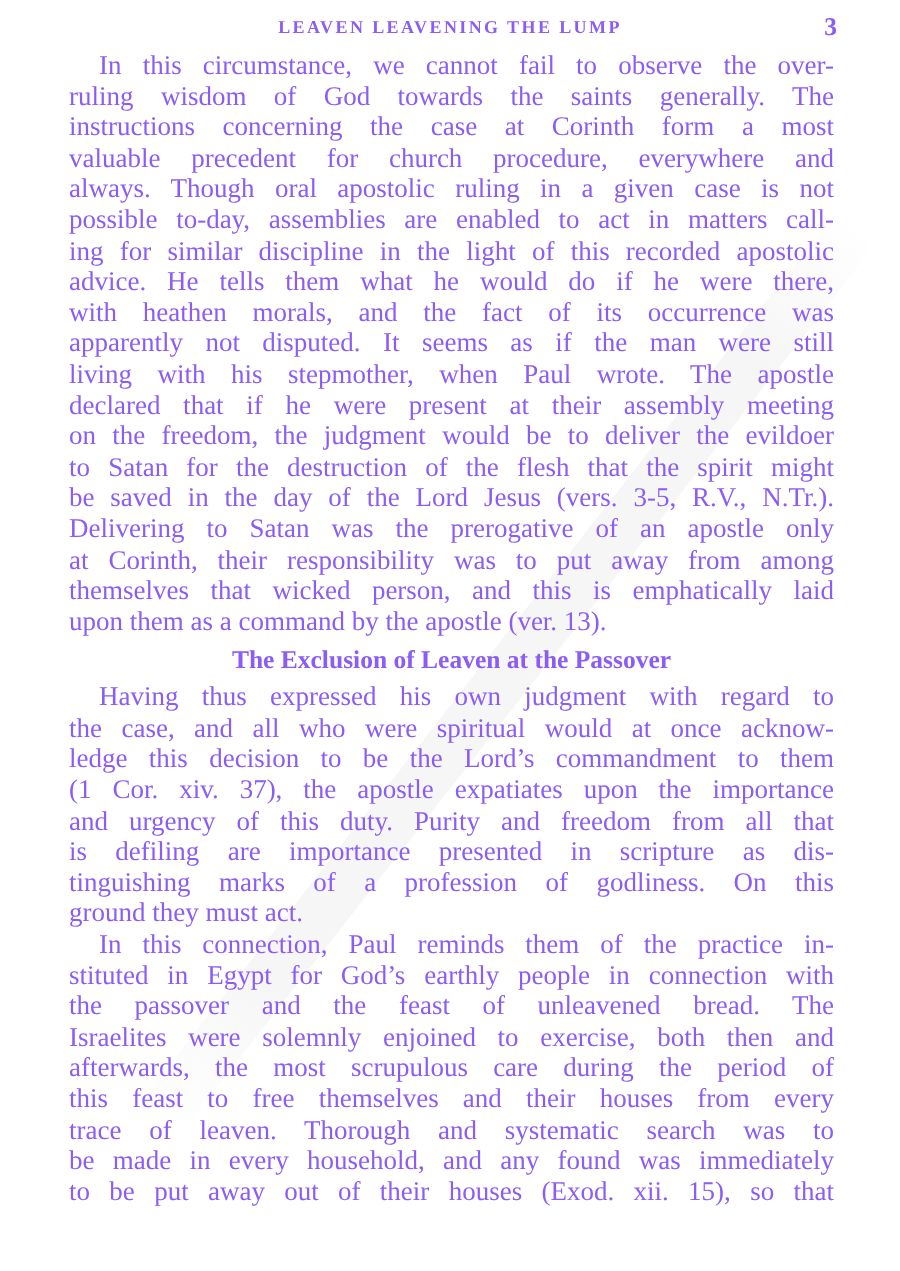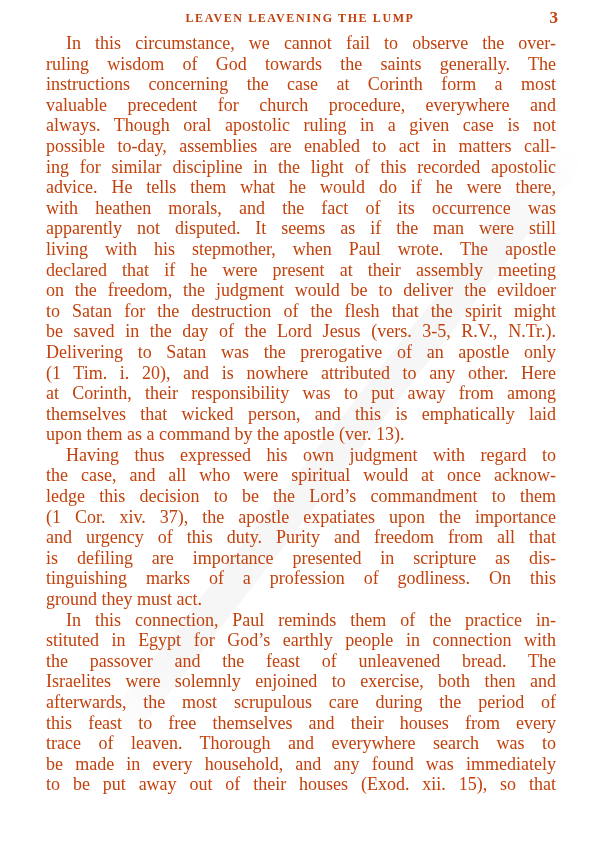--- a/index.html
+++ b/index.html
@@ -1,20 +1,20 @@
 <!DOCTYPE html>
 <html><head>
 <meta charset="utf-8">
 <style>
   html, body { margin: 0; padding: 0; background: #ffffff; }
   body { width: 600px; height: 847px; position: relative; overflow: hidden; }
   .page {
     position: absolute; left: 0; top: 0; width: 600px; height: 847px;
     font-family: "Liberation Serif", "DejaVu Serif", serif;
-    color: #c2410c;
+    color: #8b5cf6;
   }
   .watermark {
     position: absolute; left: -40px; top: 430px; width: 760px; height: 34px;
     transform: rotate(-52deg);
     transform-origin: center;
     background: linear-gradient(90deg, rgba(0,0,0,0) 0%, rgba(0,0,0,0.035) 15%, rgba(0,0,0,0.035) 85%, rgba(0,0,0,0) 100%);
     border-radius: 17px;
   }
   .running-head {
     position: absolute; top: 8px; left: 46px; width: 508px; height: 20px;
@@ -64,40 +64,40 @@
       </div>
     <div>
         <span class="line">with heathen morals, and the fact of its occurrence was</span>
         <span class="line">apparently not disputed. It seems as if the man were still</span>
         <span class="line">living with his stepmother, when Paul wrote. The apostle</span>
         <span class="line">declared that if he were present at their assembly meeting</span>
         <span class="line">on the freedom, the judgment would be to deliver the evildoer</span>
         <span class="line">to Satan for the destruction of the flesh that the spirit might</span>
         <span class="line">be saved in the day of the Lord Jesus (vers. 3-5, R.V., N.Tr.).</span>
         <span class="line">Delivering to Satan was the prerogative of an apostle only</span>
-        <span class="line">(1 Tim. i. 20), and is nowhere attributed to any other. Here</span>
         <span class="line">at Corinth, their responsibility was to put away from among</span>
         <span class="line">themselves that wicked person, and this is emphatically laid</span>
         <span class="line last">upon them as a command by the apostle (ver. 13).</span>
       </div>
+    <div class="heading">The Exclusion of Leaven at the Passover</div>
     <div>
         <span class="line indent">Having thus expressed his own judgment with regard to</span>
         <span class="line">the case, and all who were spiritual would at once acknow-</span>
         <span class="line">ledge this decision to be the Lord’s commandment to them</span>
         <span class="line">(1 Cor. xiv. 37), the apostle expatiates upon the importance</span>
         <span class="line">and urgency of this duty. Purity and freedom from all that</span>
         <span class="line">is defiling are importance presented in scripture as dis-</span>
         <span class="line">tinguishing marks of a profession of godliness. On this</span>
         <span class="line last">ground they must act.</span>
       </div>
     <div>
         <span class="line indent">In this connection, Paul reminds them of the practice in-</span>
         <span class="line">stituted in Egypt for God’s earthly people in connection with</span>
         <span class="line">the passover and the feast of unleavened bread. The</span>
         <span class="line">Israelites were solemnly enjoined to exercise, both then and</span>
         <span class="line">afterwards, the most scrupulous care during the period of</span>
         <span class="line">this feast to free themselves and their houses from every</span>
-        <span class="line">trace of leaven. Thorough and everywhere search was to</span>
+        <span class="line">trace of leaven. Thorough and systematic search was to</span>
         <span class="line">be made in every household, and any found was immediately</span>
         <span class="line">to be put away out of their houses (Exod. xii. 15), so that</span>
       </div>
   </div>
 </div>
 
 </body></html>

